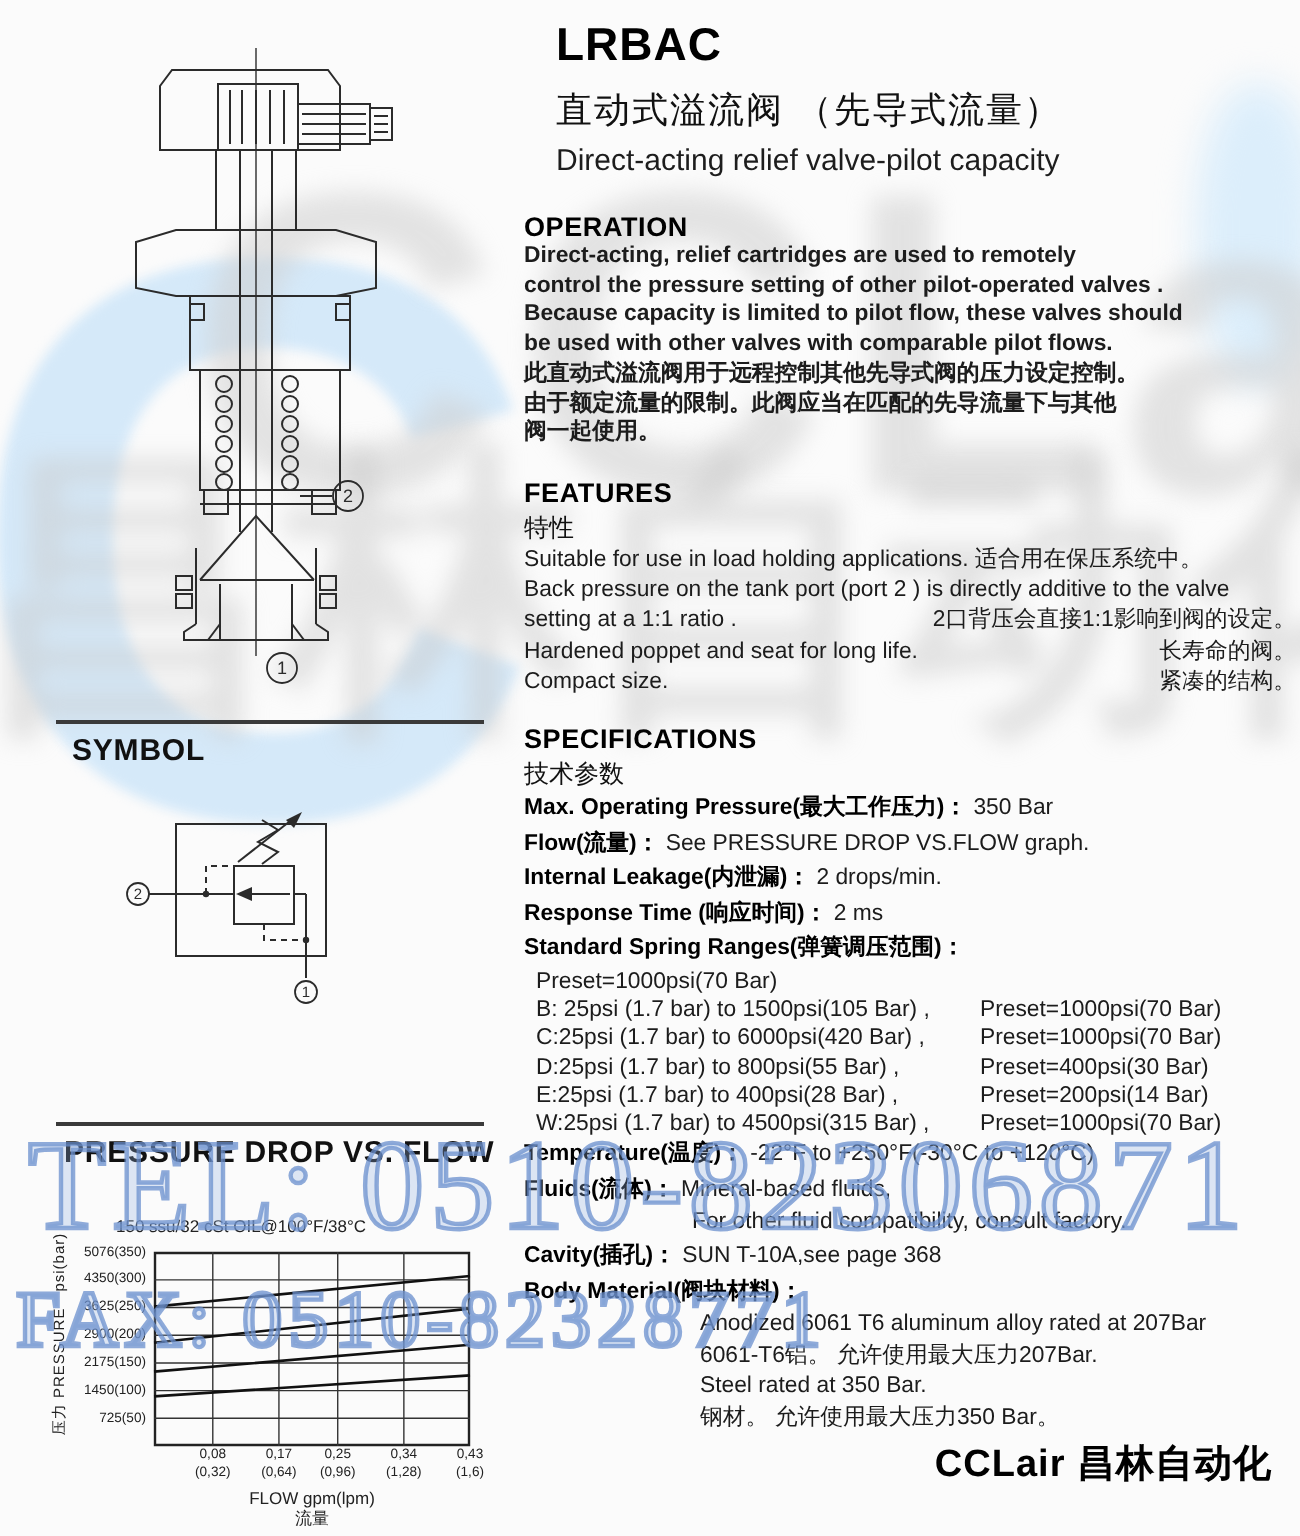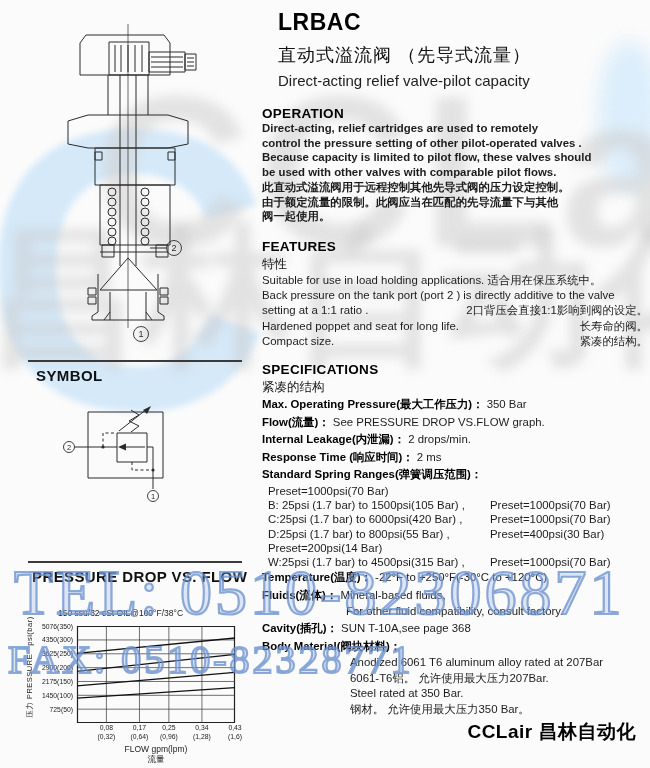--- a/index.html
+++ b/index.html
@@ -249,21 +249,21 @@
           <span>Hardened poppet and seat for long life.</span>
           <span>长寿命的阀。</span>
         </div>
         <div class="feat-row">
           <span>Compact size.</span>
           <span>紧凑的结构。</span>
         </div>
       </div>
 
     <div class="sec mt-sp">SPECIFICATIONS</div>
-    <div class="zh-head">紧凑的结构</div>
+    <div class="zh-head">技术参数</div>
     <div id="spec-rows">
         <div class="spec-kv"><span class="spec-label">Max. Operating Pressure(最大工作压力)：</span><span> 350 Bar</span></div>
         <div class="spec-kv"><span class="spec-label">Flow(流量)：</span><span> See PRESSURE DROP VS.FLOW graph.</span></div>
         <div class="spec-kv"><span class="spec-label">Internal Leakage(内泄漏)：</span><span> 2 drops/min.</span></div>
         <div class="spec-kv"><span class="spec-label">Response Time (响应时间)：</span><span> 2 ms</span></div>
         <div class="spec-kv"><span class="spec-label">Standard Spring Ranges(弹簧调压范围)：</span><span> </span></div>
         <div class="spec-spring">
           <span>Preset=1000psi(70 Bar)</span>
         </div>
         <div class="spec-spring">
@@ -272,20 +272,21 @@
         </div>
         <div class="spec-spring">
           <span class="spec-range">C:25psi (1.7 bar) to 6000psi(420 Bar) ,</span>
           <span>Preset=1000psi(70 Bar)</span>
         </div>
         <div class="spec-spring">
           <span class="spec-range">D:25psi (1.7 bar) to 800psi(55 Bar) ,</span>
           <span>Preset=400psi(30 Bar)</span>
         </div>
         <div class="spec-spring">
+          <span class="spec-range">E:25psi (1.7 bar) to 400psi(28 Bar) ,</span>
           <span>Preset=200psi(14 Bar)</span>
         </div>
         <div class="spec-spring">
           <span class="spec-range">W:25psi (1.7 bar) to 4500psi(315 Bar) ,</span>
           <span>Preset=1000psi(70 Bar)</span>
         </div>
         <div class="spec-kv"><span class="spec-label">Temperature(温度)：</span><span> -22°F to +250°F(-30°C to +120°C)</span></div>
         <div class="spec-kv"><span class="spec-label">Fluids(流体)：</span><span> Mineral-based fluids,</span></div>
         <div class="spec-indent" style="padding-left: 84px;">For other fluid compatibility, consult factory.</div>
         <div class="spec-kv"><span class="spec-label">Cavity(插孔)：</span><span> SUN T-10A,see page 368</span></div>

